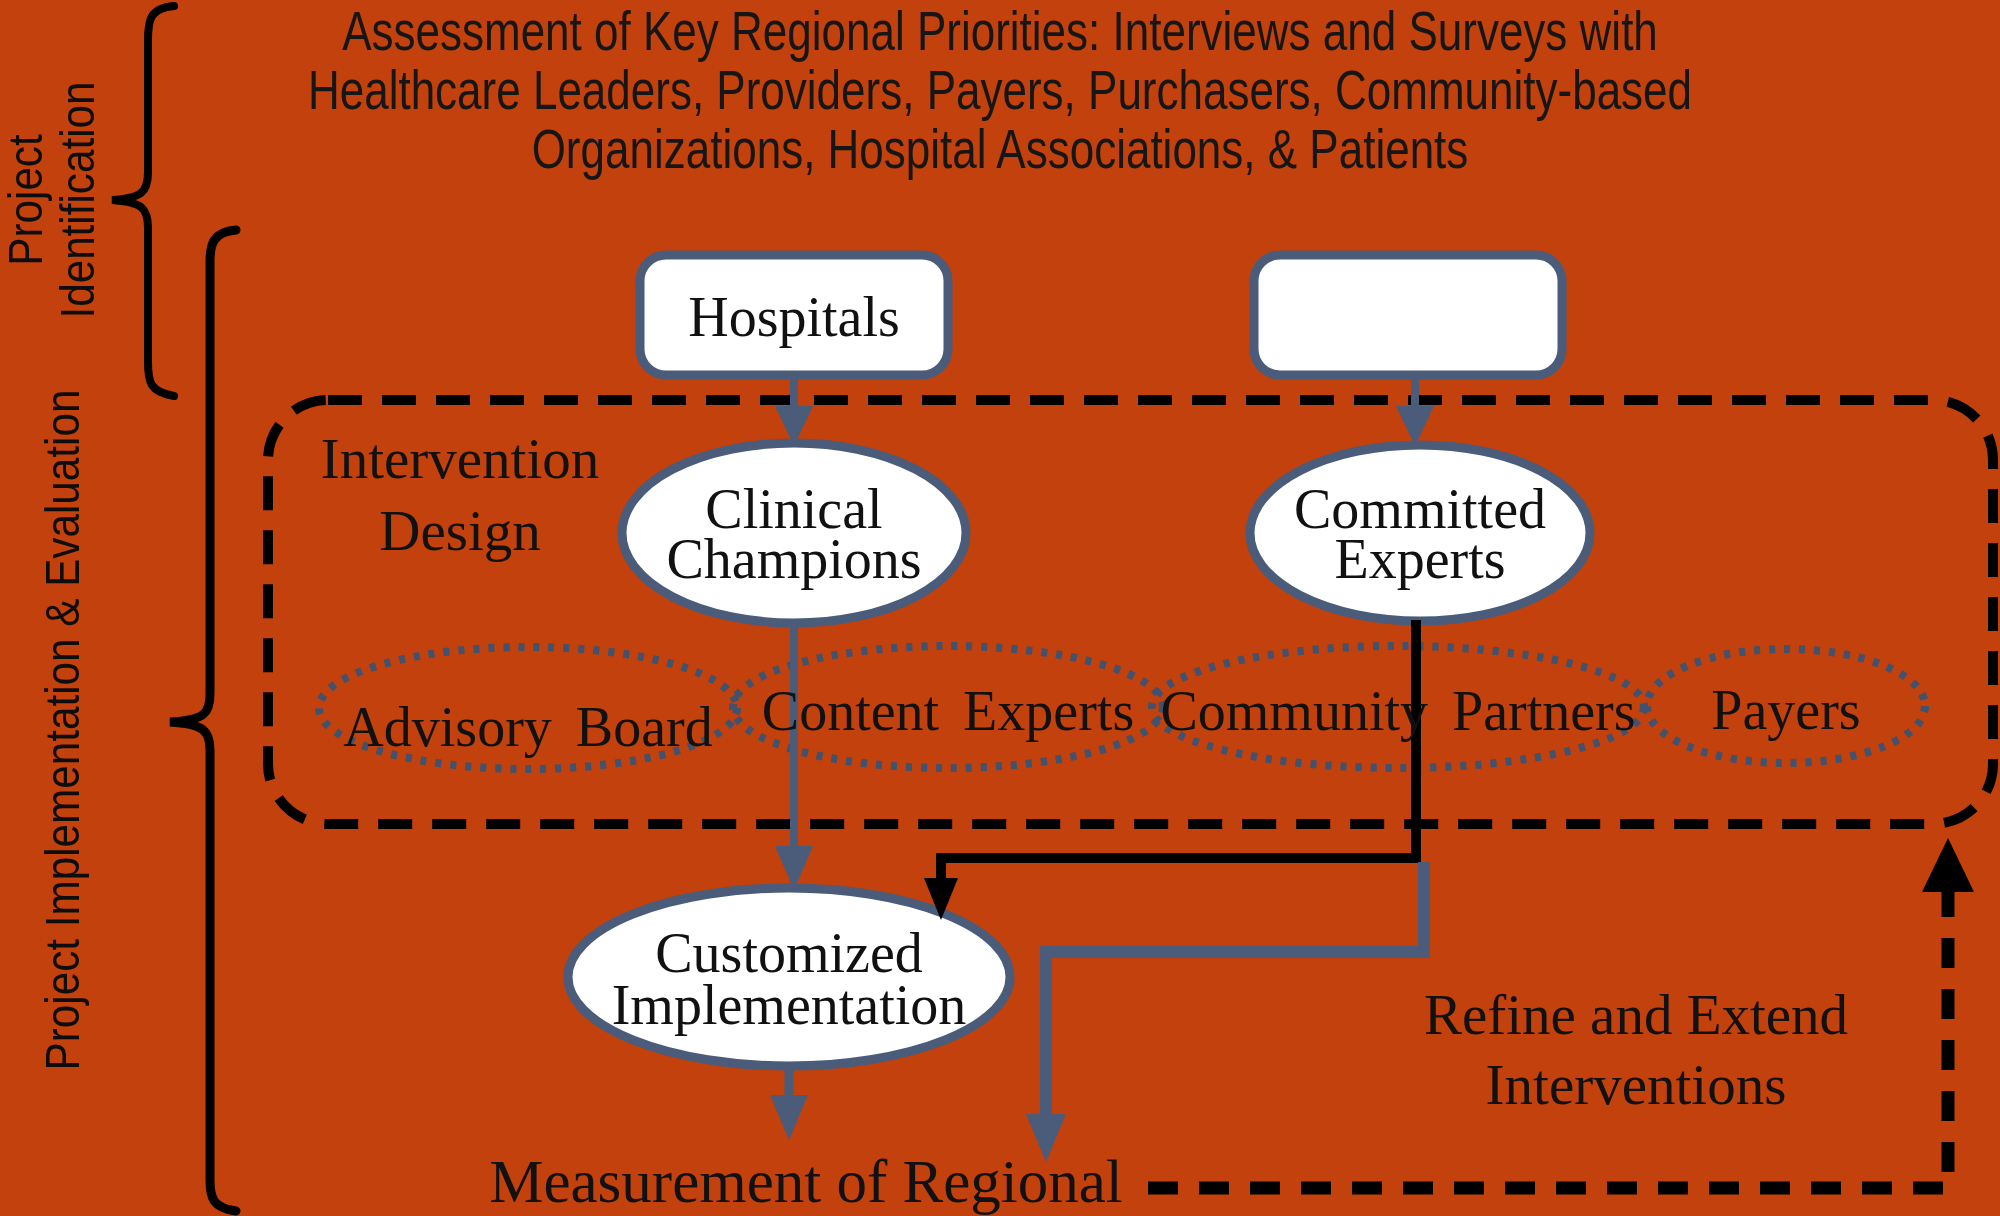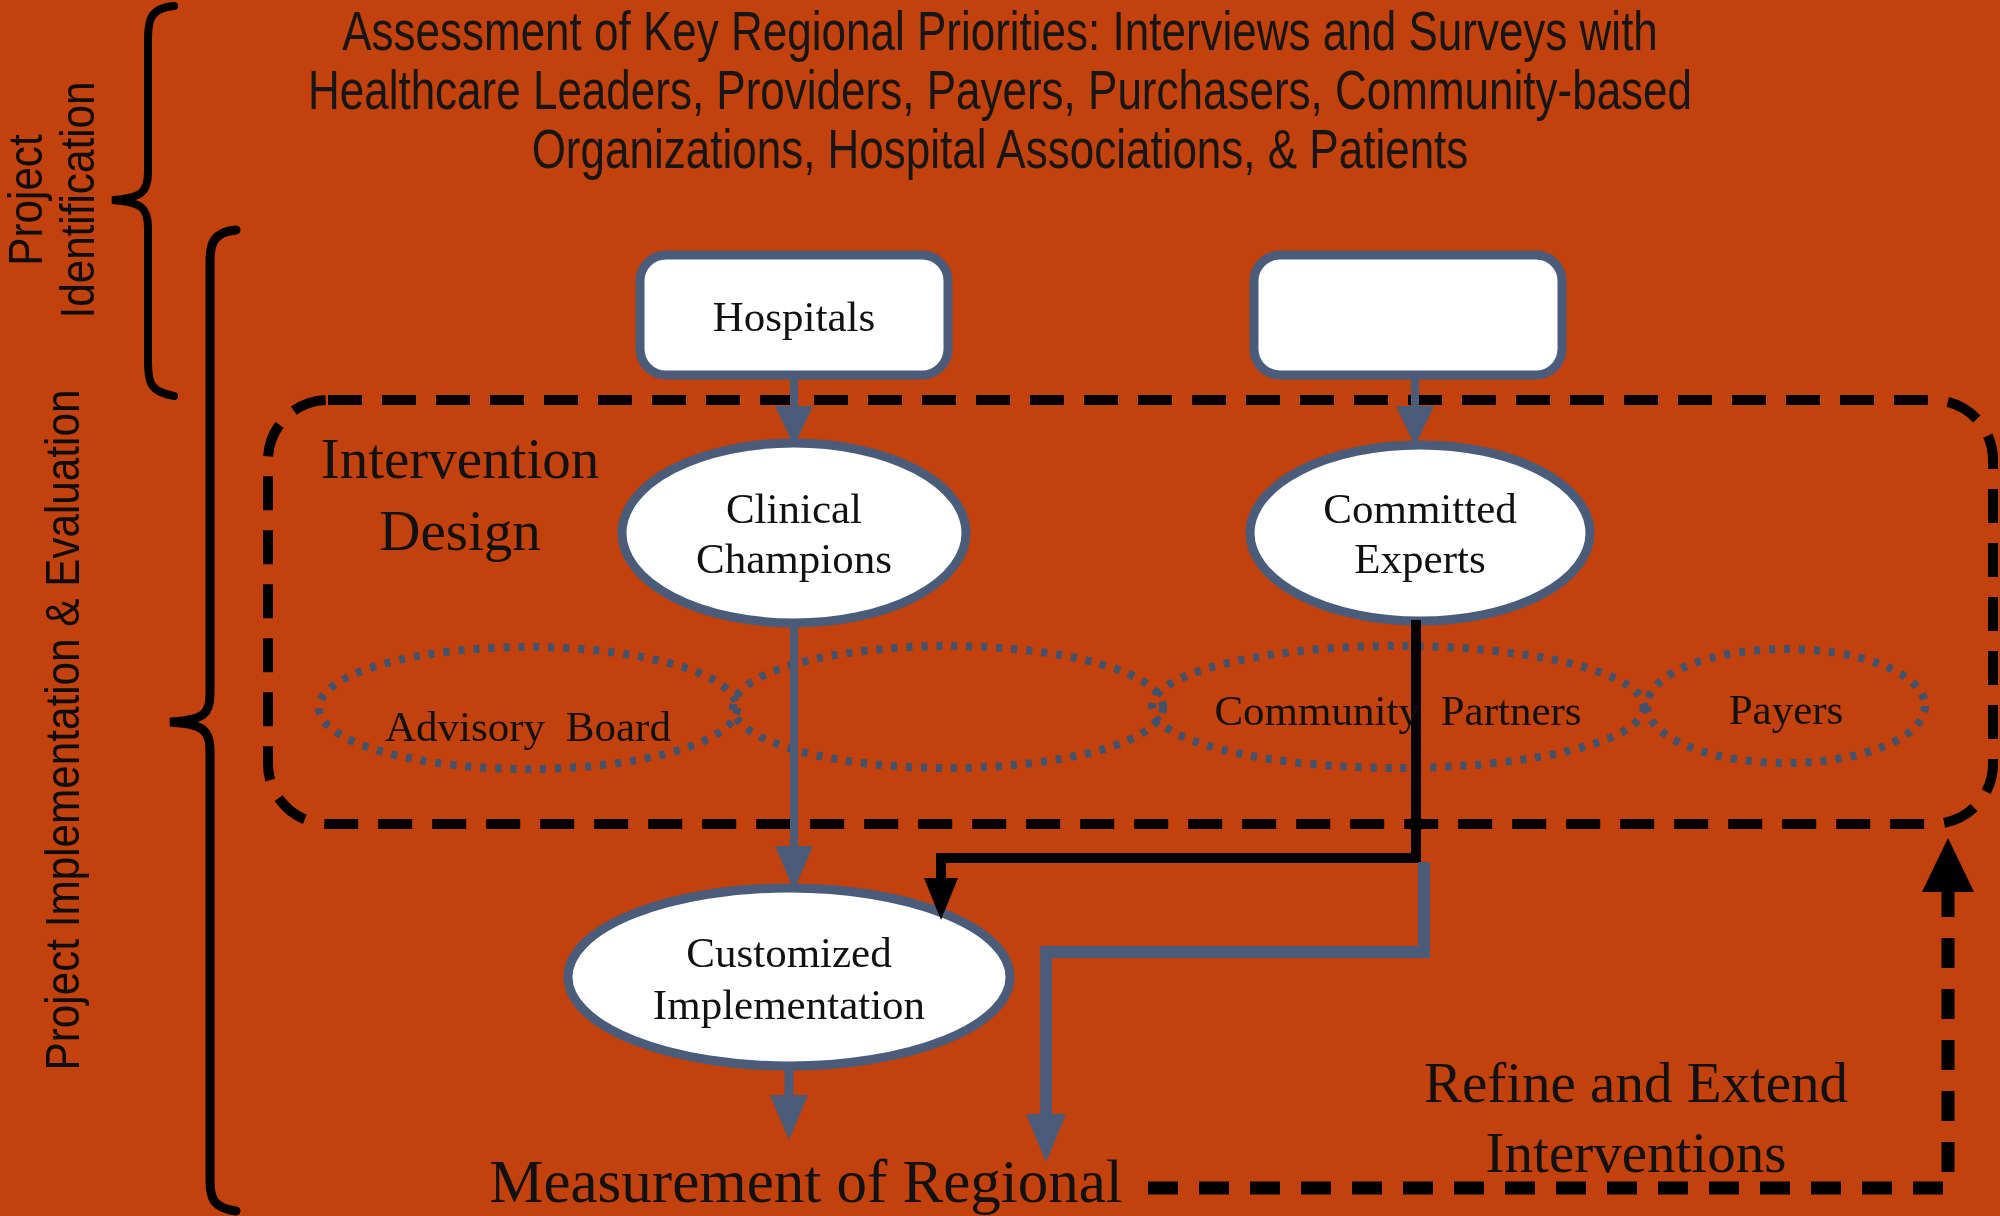--- a/index.html
+++ b/index.html
@@ -27,33 +27,33 @@
     left:-158px;top:148px;width:420px;height:104px;
     font-size:48px;line-height:52px;
     transform:rotate(-90deg) scaleX(0.88);transform-origin:50% 50%;
   }
   .side-bottom{
     left:-387px;top:700px;width:900px;height:60px;
     font-size:48px;line-height:60px;
     transform:rotate(-90deg) scaleX(0.88);transform-origin:50% 50%;
   }
   .region-label{left:250px;top:423px;width:420px;font-size:57px;line-height:72px;}
-  .node-label{font-size:43px;line-height:50px;}
+  .node-label{font-size:56px;line-height:50px;}
   .hospitals-label{left:640px;top:292px;width:308px;}
   .researchers-label{left:1254px;top:292px;width:308px;}
   .clinical-label{left:624px;top:484px;width:340px;}
   .committed-label{left:1250px;top:484px;width:340px;}
   .customized-label{left:569px;top:927px;width:440px;line-height:52px;}
   .dotted-label{word-spacing:10px;}
   .advisory-label{left:318px;top:686px;width:420px;margin-top:16px;}
   .content-label{left:733px;top:686px;width:430px;}
   .community-label{left:1148px;top:686px;width:500px;}
   .payers-label{left:1646px;top:685px;width:280px;}
   .measurement-label{left:456px;top:1150px;width:700px;font-size:61px;line-height:64px;}
-  .refine-label{left:1376px;top:1048px;width:520px;font-size:57px;line-height:70px;}
+  .refine-label{left:1376px;top:980px;width:520px;font-size:57px;line-height:70px;}
 
   
   .slate-stroke{stroke:var(--slate);fill:none;}
   .slate-fill{fill:var(--slate);stroke:none;}
   .dotted-stroke{stroke:var(--dotted-slate);fill:none;}
   .black-stroke{stroke:var(--black);fill:none;}
   .black-fill{fill:var(--black);stroke:none;}
   .white-fill{fill:#ffffff;}
 </style>
 </head>
@@ -126,20 +126,21 @@
 
   <div class="lbl serif region-label center">Intervention
 Design</div>
 
   <div class="lbl serif node-label center hospitals-label">Hospitals</div>
   <div class="lbl serif node-label center clinical-label">Clinical
 Champions</div>
   <div class="lbl serif node-label center committed-label">Committed
 Experts</div>
   <div class="lbl serif node-label center dotted-label advisory-label">Advisory Board</div>
+  <div class="lbl serif node-label center dotted-label content-label">Content Experts</div>
   <div class="lbl serif node-label center dotted-label community-label">Community Partners</div>
   <div class="lbl serif node-label center payers-label">Payers</div>
   <div class="lbl serif node-label center customized-label">Customized
 Implementation</div>
 
   <div class="lbl serif measurement-label center">Measurement of Regional</div>
   <div class="lbl serif refine-label center">Refine and Extend
 Interventions</div>
 </div>
 

